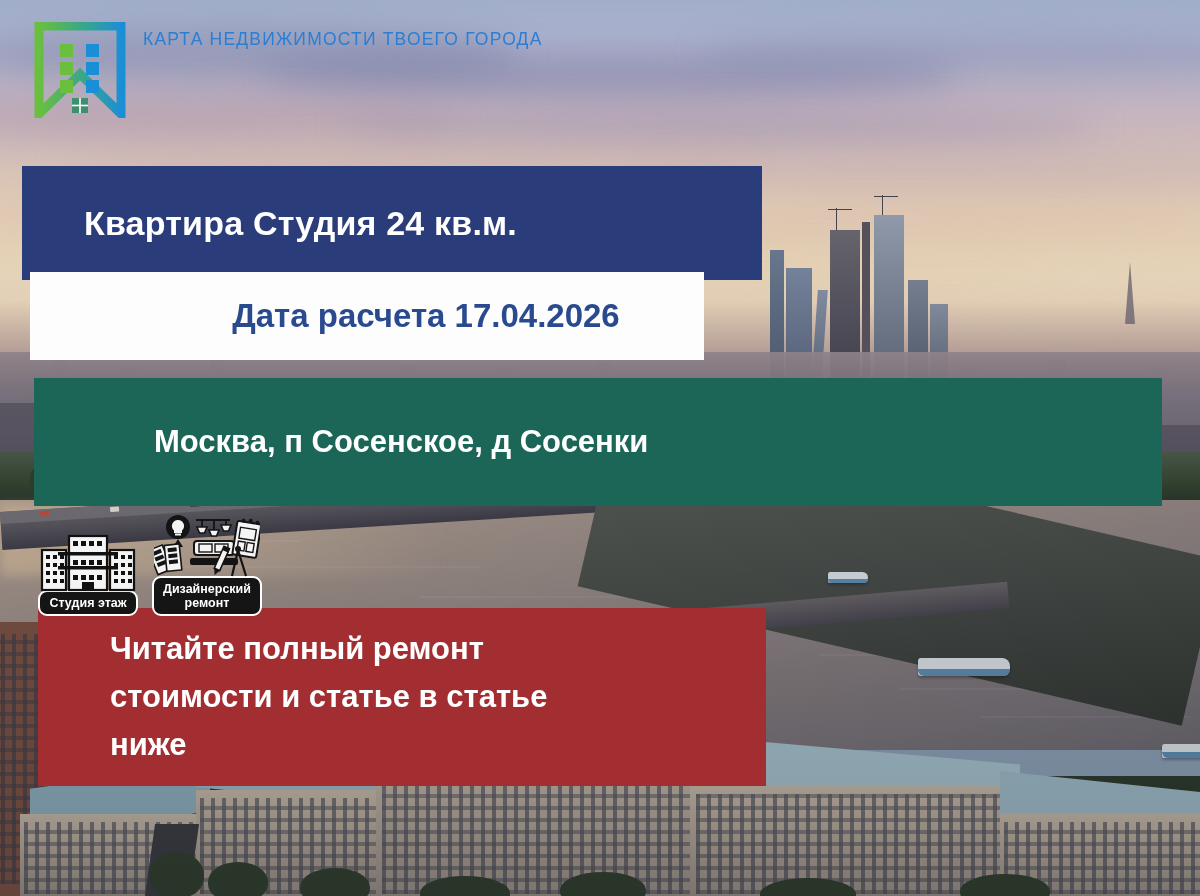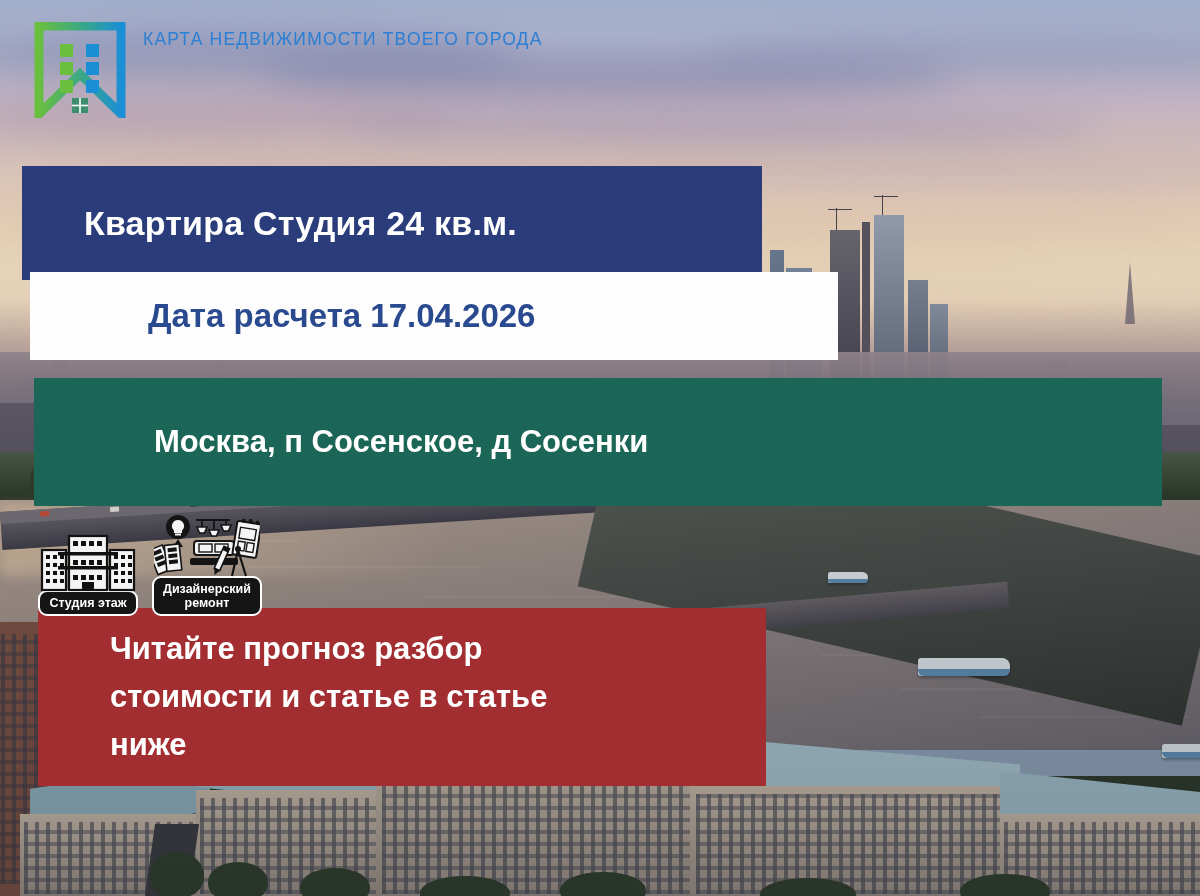--- a/index.html
+++ b/index.html
@@ -169,21 +169,21 @@
 
   .b-blue{
     left:22px;top:166px;width:740px;height:114px;
   }
   .b-blue .fill{background:#2b3c7b;
     -webkit-mask-image:radial-gradient(125% 108% at 50% 50%,#000 72%,rgba(0,0,0,.85) 85%,transparent 100%);
             mask-image:radial-gradient(125% 108% at 50% 50%,#000 72%,rgba(0,0,0,.85) 85%,transparent 100%);}
   .b-blue .txt{padding-left:62px;color:#fff;font-size:34px;font-weight:700;letter-spacing:.2px;}
 
   .b-white{
-    left:30px;top:272px;width:808px;height:88px;
+    left:30px;top:272px;width:674px;height:88px;justify-content:center;
   }
   .b-white .fill{background:#fdfdfd;
     -webkit-mask-image:radial-gradient(130% 112% at 52% 50%,#000 70%,rgba(0,0,0,.8) 86%,transparent 100%);
             mask-image:radial-gradient(130% 112% at 52% 50%,#000 70%,rgba(0,0,0,.8) 86%,transparent 100%);}
   .b-white .txt{padding-left:118px;color:#2a4a90;font-size:33px;font-weight:700;}
 
   .b-green{
     left:34px;top:378px;width:1128px;height:128px;
   }
   .b-green .fill{background:#1b6657;
@@ -559,19 +559,19 @@
       </div>
       <div class="badge-label">Дизайнерский
 ремонт</div>
     </div>
 
   </div>
 
   <div class="banner b-red">
     <div class="fill"></div>
     <div class="txt">
-      <div>Читайте прогноз разбор</div>
+      <div>Читайте полный ремонт</div>
       <div>стоимости и статье в статье</div>
       <div>ниже</div>
     </div>
   </div>
 
 </div>
 
 </body></html>

